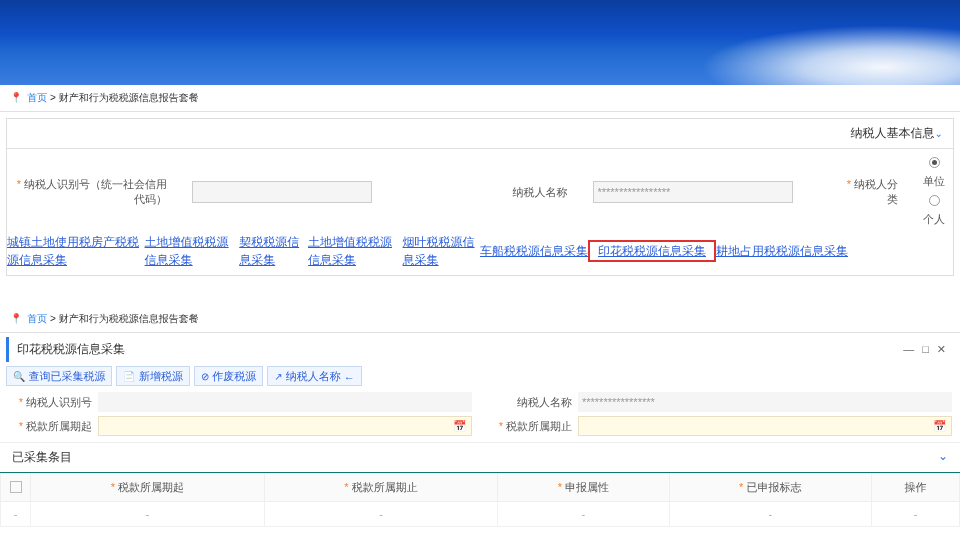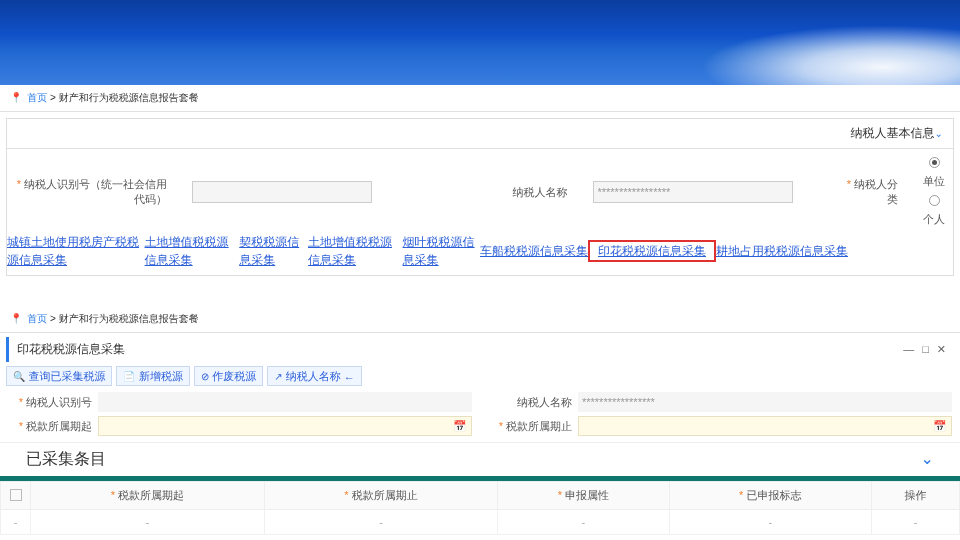--- a/index.html
+++ b/index.html
@@ -32,21 +32,21 @@
 .win-controls span { cursor: pointer; }
 .toolbar { display: flex; gap: 4px; padding: 4px 6px; }
 .tb-btn { display: inline-flex; align-items: center; gap: 3px; border: 1px solid #c8d8f0; background: #f0f6ff; color: #2b5fd9; font-size: 11px; padding: 2px 6px; height: 20px; cursor: pointer; }
 .tb-btn .ico { font-size: 10px; }
 .form-row2 { display: flex; align-items: center; }
 .fcell { display: flex; align-items: center; flex: 1; padding: 2px 8px; }
 .flbl { width: 90px; text-align: right; padding-right: 6px; font-size: 11px; color: #555; }
 .fval { flex: 1; height: 20px; background: #f5f5f5; padding: 0 4px; font-size: 11px; color: #999; display: flex; align-items: center; }
 .fval.date { background: #fffbe6; border: 1px solid #e8e0c0; justify-content: flex-end; }
 .cal-ico { color: #2b7de9; font-size: 11px; }
-.collected-header { padding: 6px 26px; font-size: 16px; border-top: 1px solid #eee; border-bottom: 5px solid #0f766e; display: flex; justify-content: space-between; margin: 4px 0 0; }
+.collected-header { padding: 6px 12px; font-size: 12px; border-top: 1px solid #eee; border-bottom: 1px solid #0f766e; display: flex; justify-content: space-between; margin: 4px 0 0; }
 .table { width: 100%; border-collapse: collapse; font-size: 11px; }
 .table th { background: #fafafa; border: 1px solid #eee; padding: 6px 4px; color: #555; font-weight: normal; text-align: center; }
 .table th .req2::before { content: "* "; color: #f08030; }
 .table td { border: 1px solid #f0f0f0; padding: 6px 4px; text-align: center; color: #aaa; }
 .table th:first-child { width: 30px; }
 .chk { width: 12px; height: 12px; border: 1px solid #bbb; display: inline-block; }
 </style>
 </head>
 <body>
 

